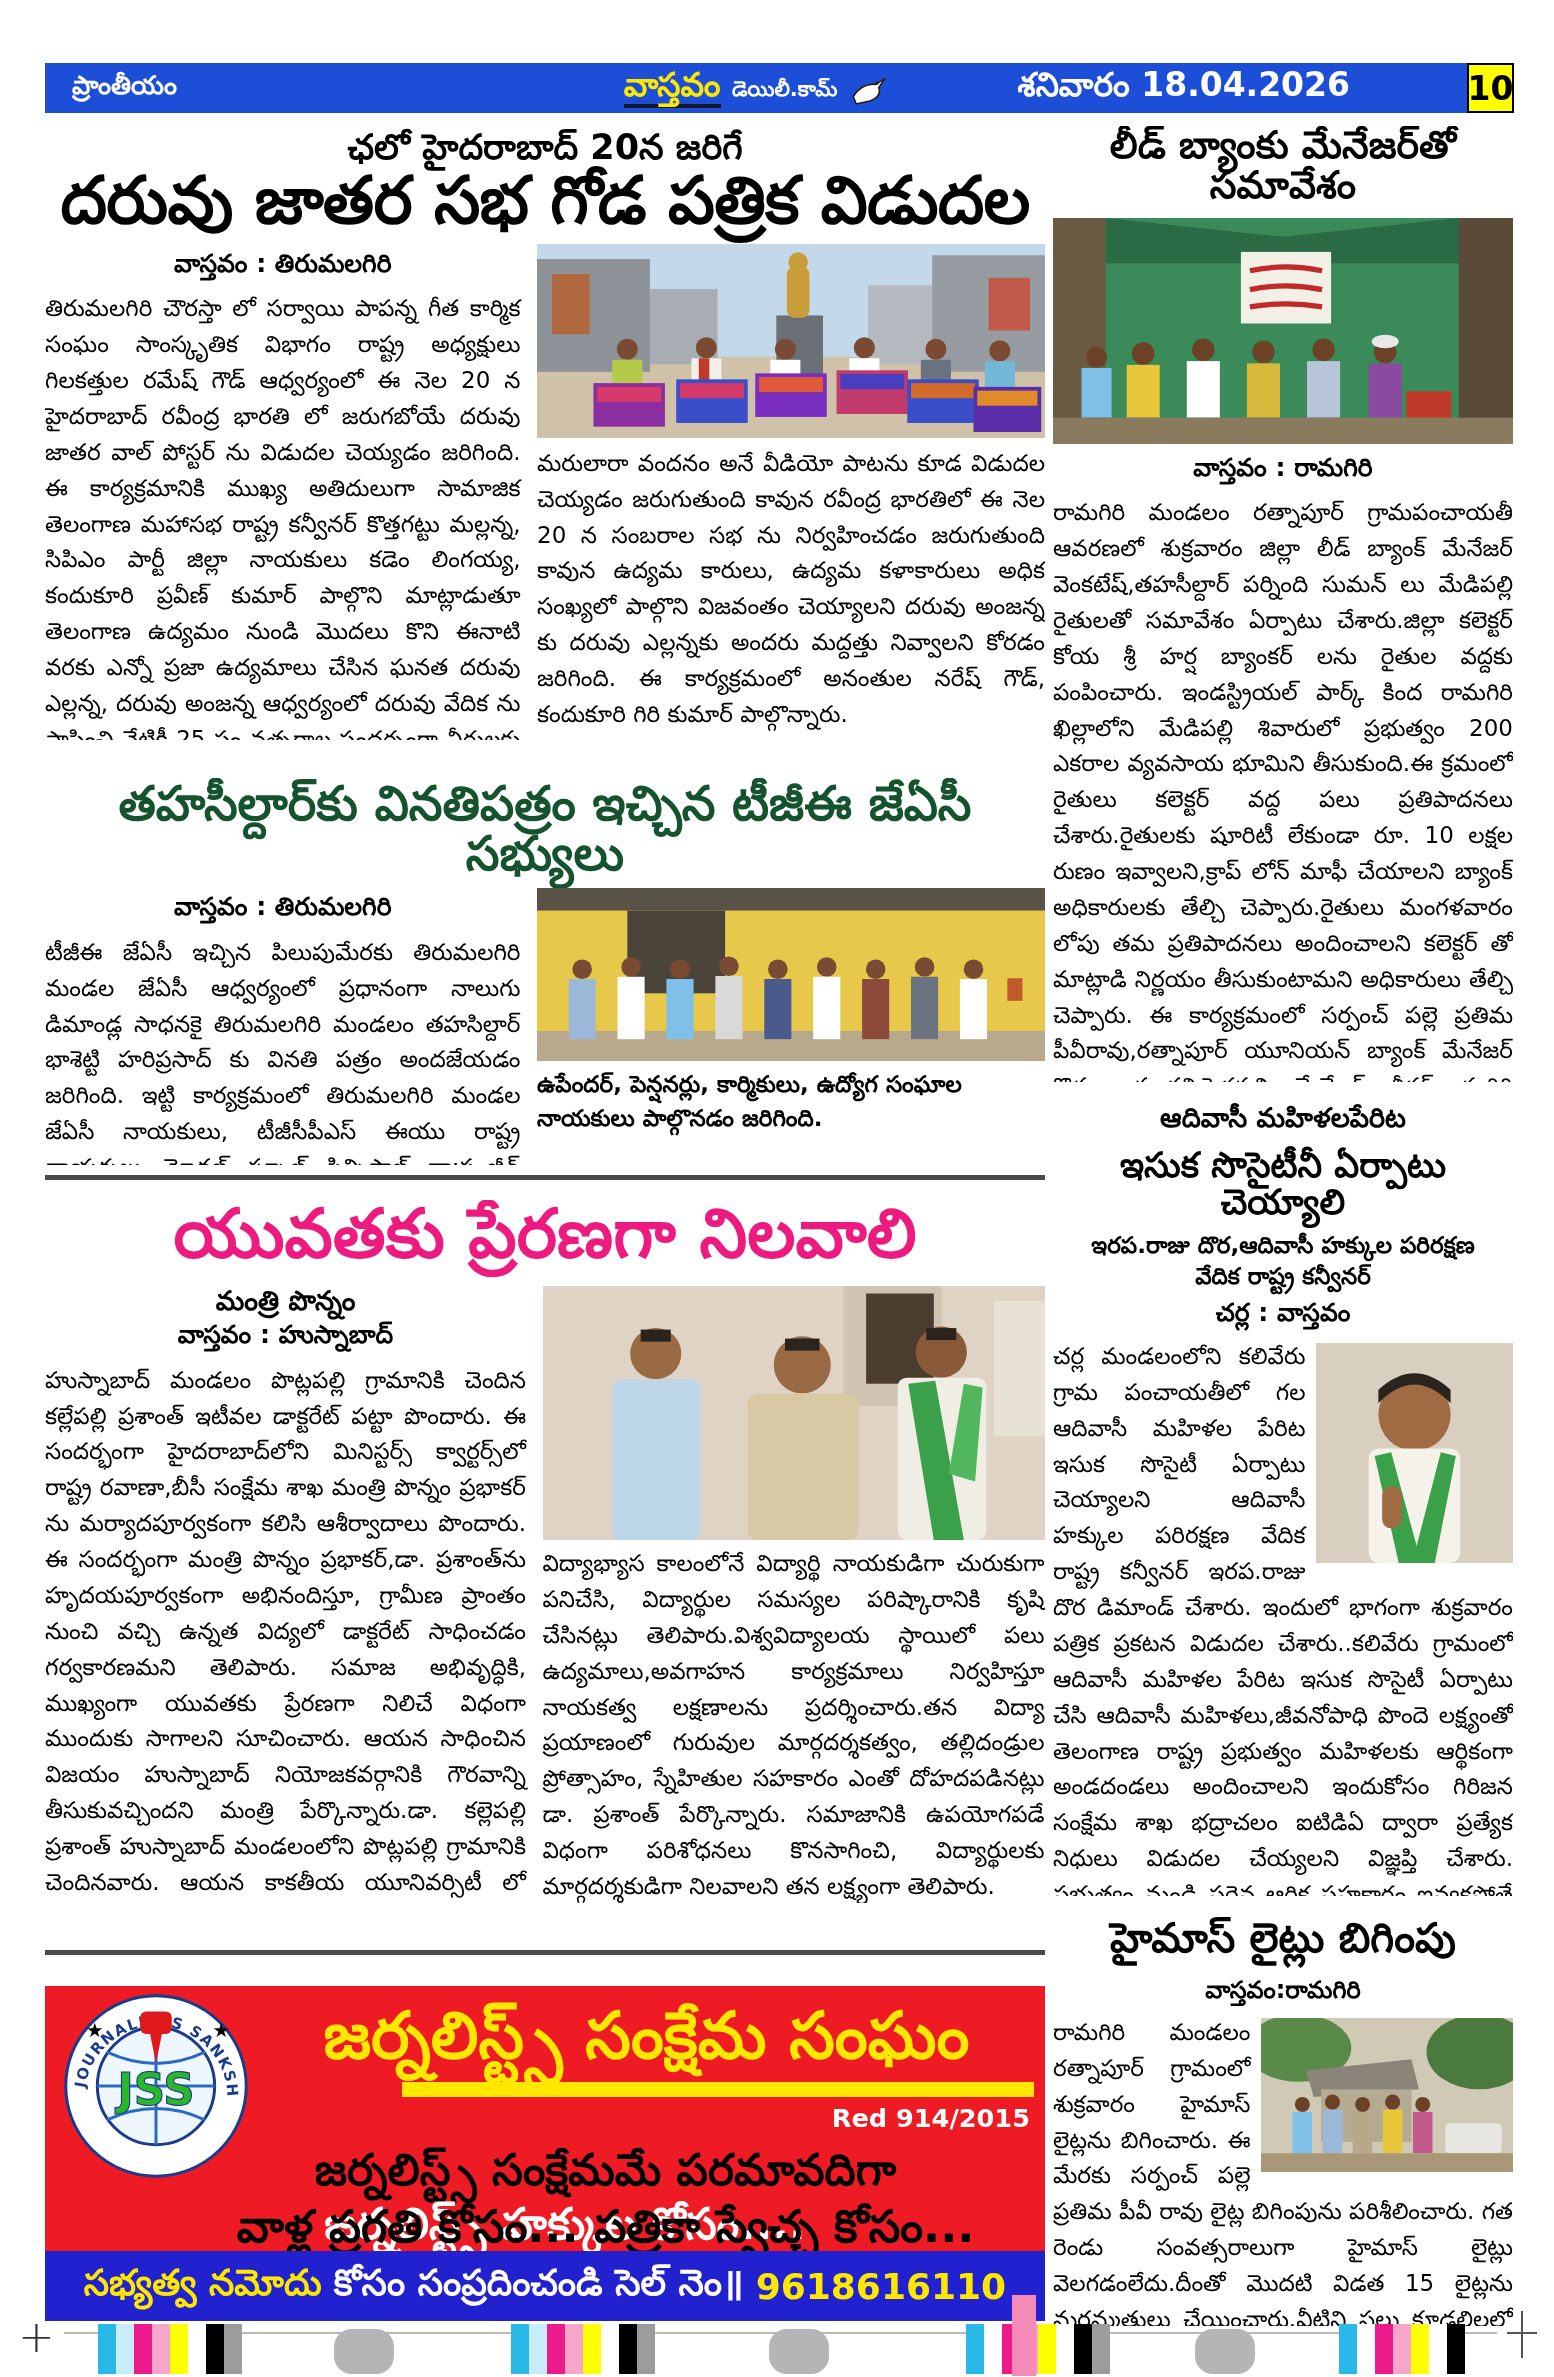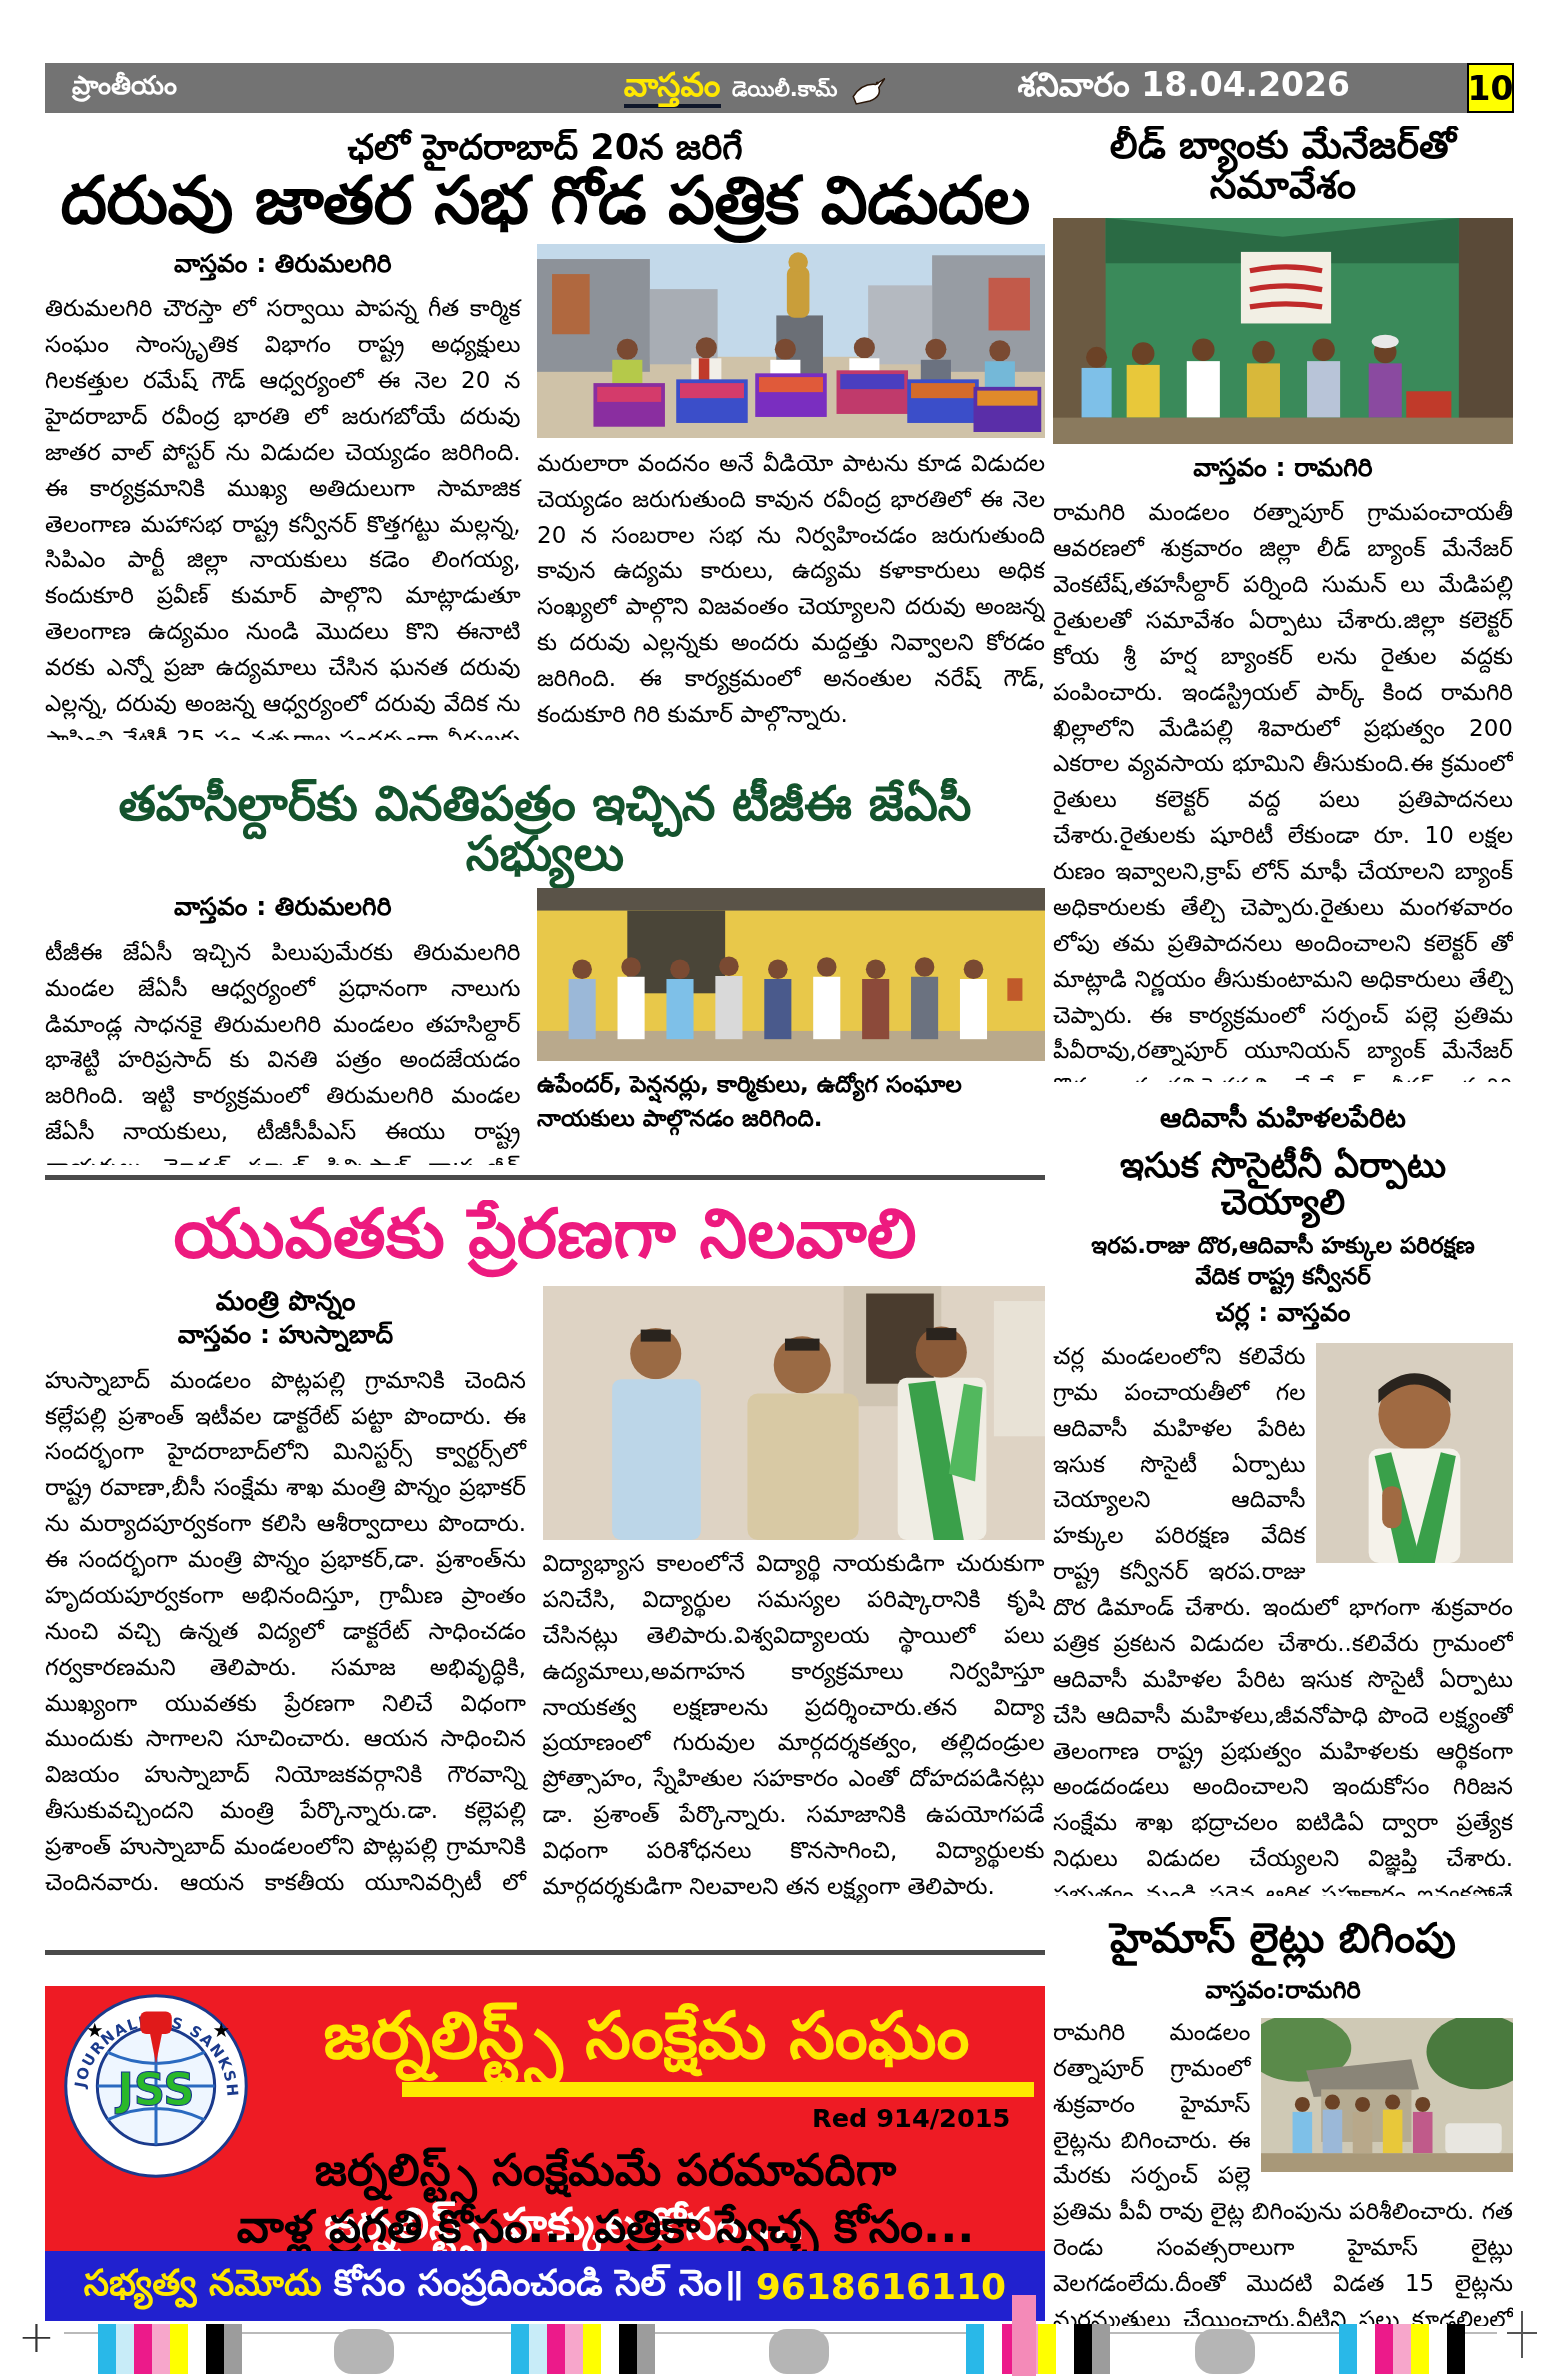--- a/index.html
+++ b/index.html
@@ -2,21 +2,21 @@
 <html style="font-size:12px"><head>
 <meta charset="utf-8">
 <style>
   * { margin:0; padding:0; box-sizing:border-box; }
   html,body { background:#ffffff; }
   body { font-family:"DejaVu Sans","Liberation Sans",sans-serif; color:#000; }
   .page { position:relative; width:1555px; height:2377px; background:#fff; overflow:hidden; }
 
   
   .header-bar { position:absolute; left:45px; top:63px; width:1422px; height:50px;
-    background:#737373; display:flex; align-items:center; padding:10px 27px; }
+    background:#1d4ed8; display:flex; align-items:center; padding:10px 27px; }
   .hdr-section { color:#fff; font-size:25.6px; font-weight:bold; }
   .hdr-center { position:absolute; left:0; right:0; text-align:center; }
   .hdr-masthead { color:#ffe800; font-size:33px; font-weight:800; border-bottom:4px solid #0f172a; }
   .hdr-suffix { color:#fff; font-size:21px; font-weight:bold; margin-left:7.5px; }
   .hdr-bird { display:inline-block; vertical-align:middle; margin-left:6px; }
   .hdr-date { margin-left:auto; color:#fff; font-size:33px; font-weight:bold; padding-right:90px; }
   .page-badge { position:absolute; left:1467px; top:63px; width:47px; height:50px; background:#ffff00;
     border:2.3px solid #000; display:flex; align-items:center; justify-content:center;
     font-size:33px; font-weight:800; color:#000; }
 
@@ -51,22 +51,22 @@
   .art3 .col-l { width:481px; }
   .art3 .col-r { width:502px; }
   .art3 .photo { width:502px; height:254px; margin-bottom:6px; }
 
   
   .ad { position:absolute; left:45px; top:1986px; width:1000px; height:335px; background:#ee1b24; overflow:hidden; }
   .ad-logo { position:absolute; left:16.5px; top:6px; width:188px; height:188px; }
   .ad-title { position:absolute; left:218px; top:16.5px; width:767px; text-align:center;
     color:#ffe800; font-size:65px; font-weight:800; line-height:1; }
   .ad-underline { position:absolute; left:357px; top:96px; width:632px; height:15px; background:#ffe800; }
-  .ad-reg { position:absolute; left:767px; top:117px; width:218px; text-align:left;
-    color:#000000; font-weight:bold; font-size:25.6px; }
+  .ad-reg { position:absolute; left:767px; top:117px; width:218px; text-align:right;
+    color:#ffffff; font-weight:bold; font-size:25.6px; }
   .ad-line1 { position:absolute; left:128px; top:158px; width:865px; text-align:center;
     color:#000000; font-size:44px; font-weight:bold; }
   .ad-line2 { position:absolute; left:144px; top:212px; width:752px; text-align:center;
     color:#fff; font-size:44px; font-weight:bold; }
   .ad-bluebar { position:absolute; left:0; top:265px; width:1000px; height:71px; background:#2121cf;
     display:flex; align-items:center; justify-content:center; gap:12px; font-size:36px; font-weight:800; }
   .ad-bluebar .y { color:#ffe800; }
   .ad-bluebar .w { color:#ffffff; }
 
   

